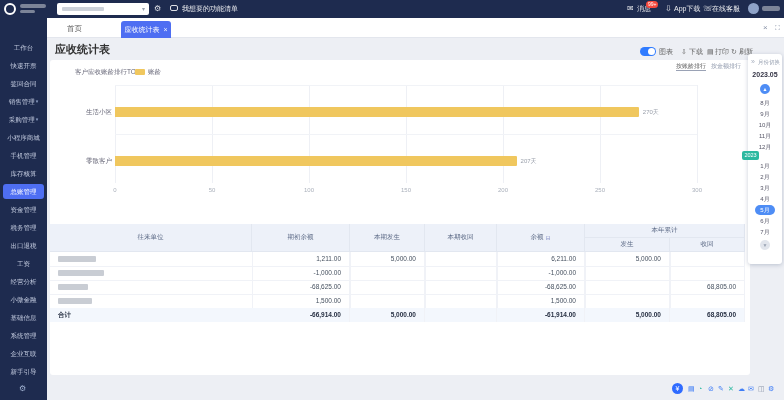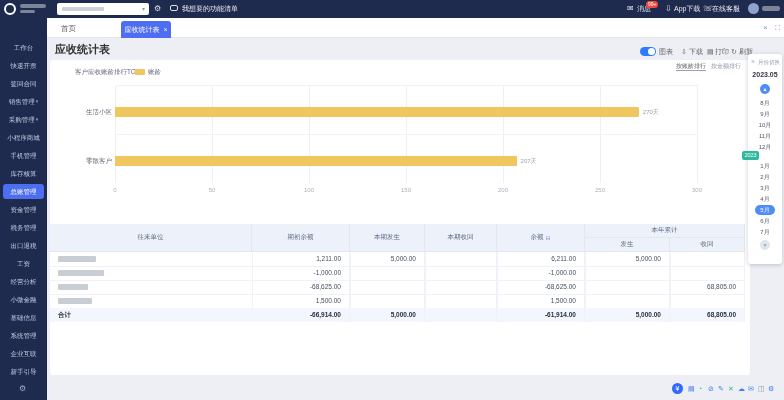--- a/index.html
+++ b/index.html
@@ -96,21 +96,21 @@
         <div class="side-item" style="top:274px">小微金融</div>
         <div class="side-item" style="top:292px">基础信息</div>
         <div class="side-item" style="top:310px">系统管理</div>
         <div class="side-item" style="top:328px">企业互联</div>
         <div class="side-item" style="top:346px">新手引导</div>
       </div>
     <div class="abs" style="left:19px;top:366px;color:#9fb0d0;font-size:8px">⚙</div>
   </div>
 
   <div id="tabbar" class="abs">
-    <div class="abs" style="left:14px;top:6px;color:#555;font-size:7.5px;line-height:9px">首页</div>
+    <div class="abs" style="left:20px;top:6px;color:#555;font-size:7.5px;line-height:9px">首页</div>
     <div id="activeTab" class="abs">
       <span>应收统计表</span>
       <span style="margin-left:2px;opacity:.9">×</span>
     </div>
     <div class="abs" style="left:716px;top:5px;color:#8a94a8;font-size:8px">×</div>
     <div class="abs" style="left:728px;top:6px;color:#8a94a8;font-size:7px">⛶</div>
   </div>
 
   <div class="abs" style="left:55px;top:43px;font-size:11px;font-weight:bold;color:#333;line-height:13px">应收统计表</div>
   <div id="toggle" class="abs">

